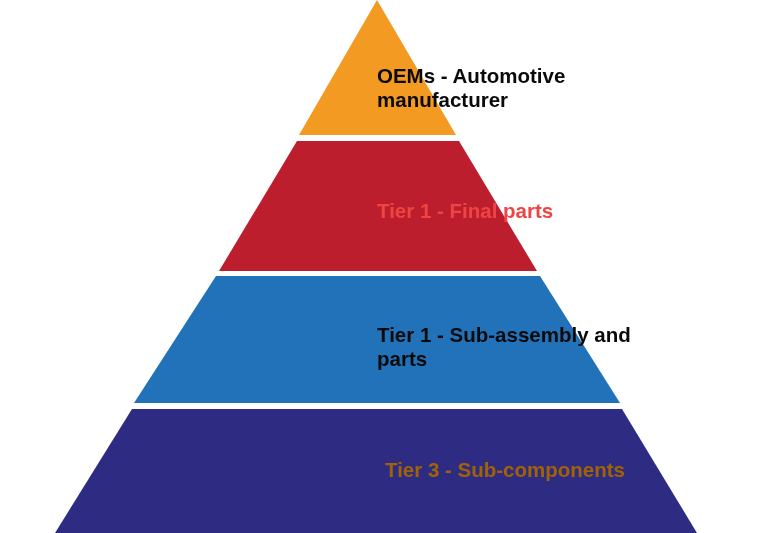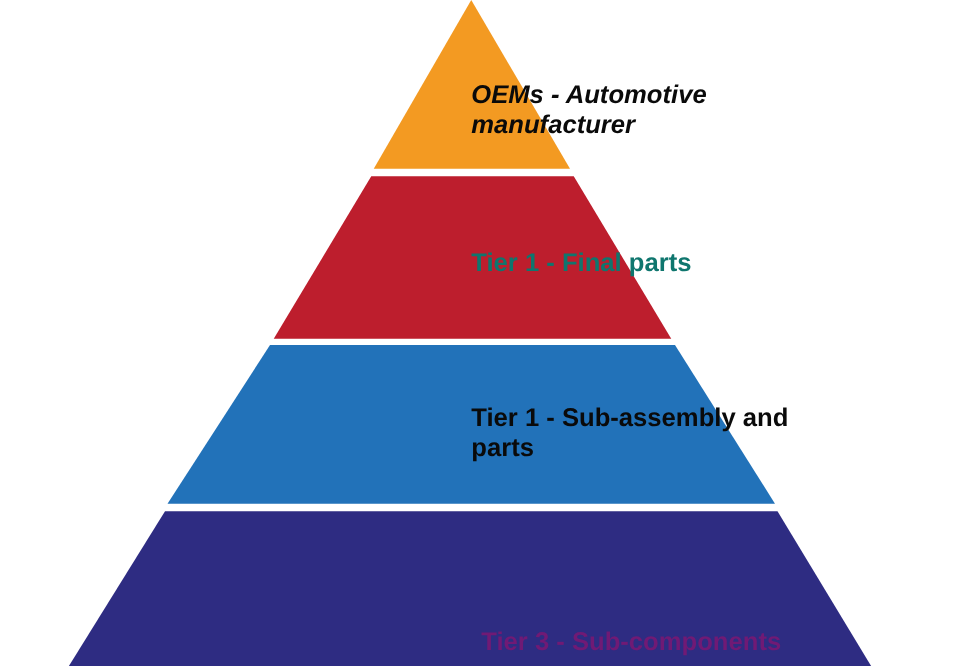--- a/index.html
+++ b/index.html
@@ -16,18 +16,18 @@
 </head>
 <body>
 
 <svg id="pyramid" viewBox="0 0 768 533" xmlns="http://www.w3.org/2000/svg">
   <polygon id="tier-0" points="377,0 456,135 299,135" fill="#F39A22"></polygon>
   <polygon id="tier-1" points="297,141 459,141 537,271 219,271" fill="#BD1E2D"></polygon>
   <polygon id="tier-2" points="216,276 540,276 620,403 134,403" fill="#2272B9"></polygon>
   <polygon id="tier-3" points="132,409 622,409 697,533 55,533" fill="#2E2C82"></polygon>
 </svg>
 
-<div id="lbl-0" class="tier-label lbl-dark" style="color: rgb(10, 10, 10); font-style: italic;">OEMs - Automotive
+<div id="lbl-0" class="tier-label lbl-dark" style="color: rgb(10, 10, 10);">OEMs - Automotive
 manufacturer</div>
-<div id="lbl-1" class="tier-label lbl-dark" style="color: #0f766e;">Tier 1 - Final parts</div>
+<div id="lbl-1" class="tier-label lbl-dark" style="color: #ef4444;">Tier 1 - Final parts</div>
 <div id="lbl-2" class="tier-label lbl-dark" style="color: rgb(10, 10, 10);">Tier 1 - Sub-assembly and
 parts</div>
-<div id="lbl-3" class="tier-label lbl-light" style="color: #701a75; margin-top: 44px;">Tier 3 - Sub-components</div>
+<div id="lbl-3" class="tier-label lbl-light" style="color: #a16207;">Tier 3 - Sub-components</div>
 
 </body></html>

